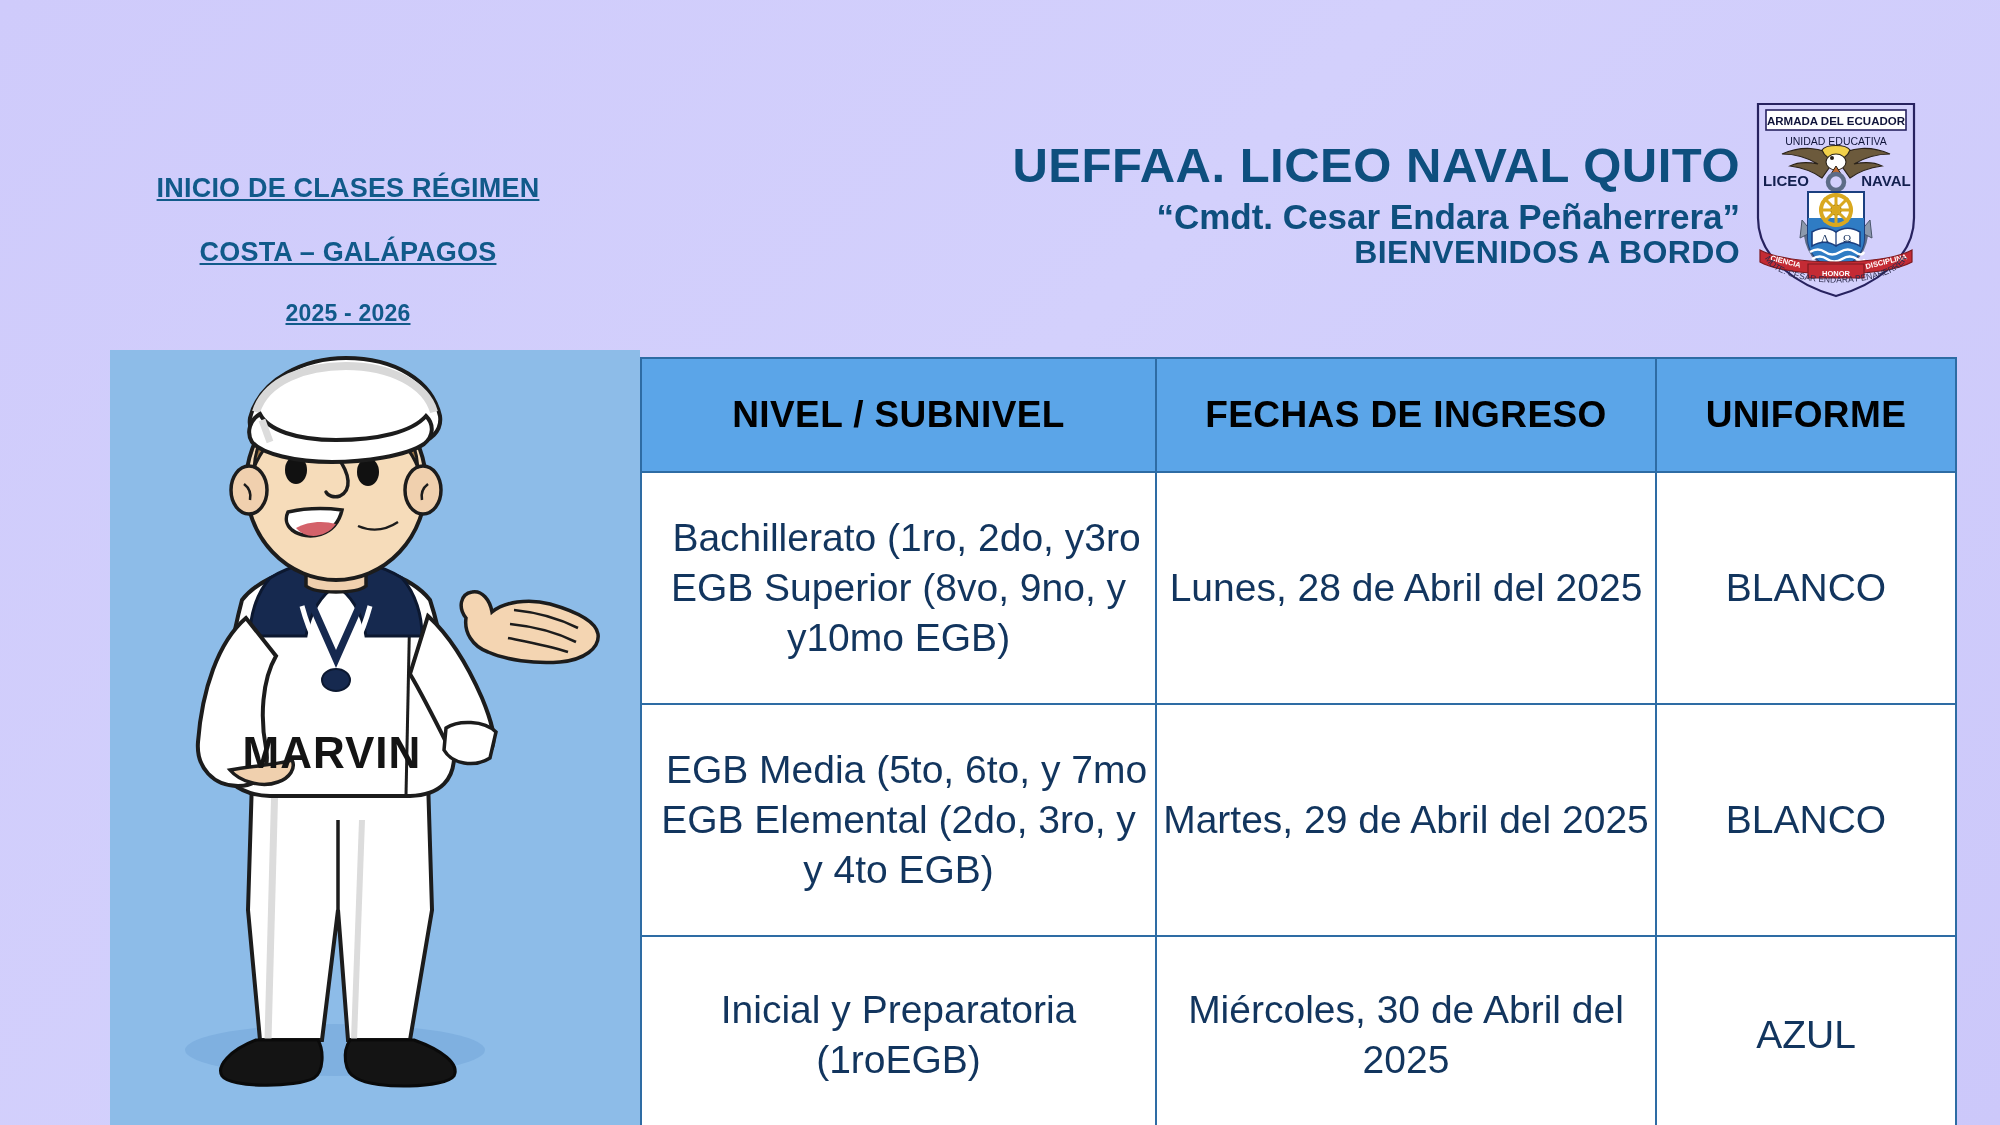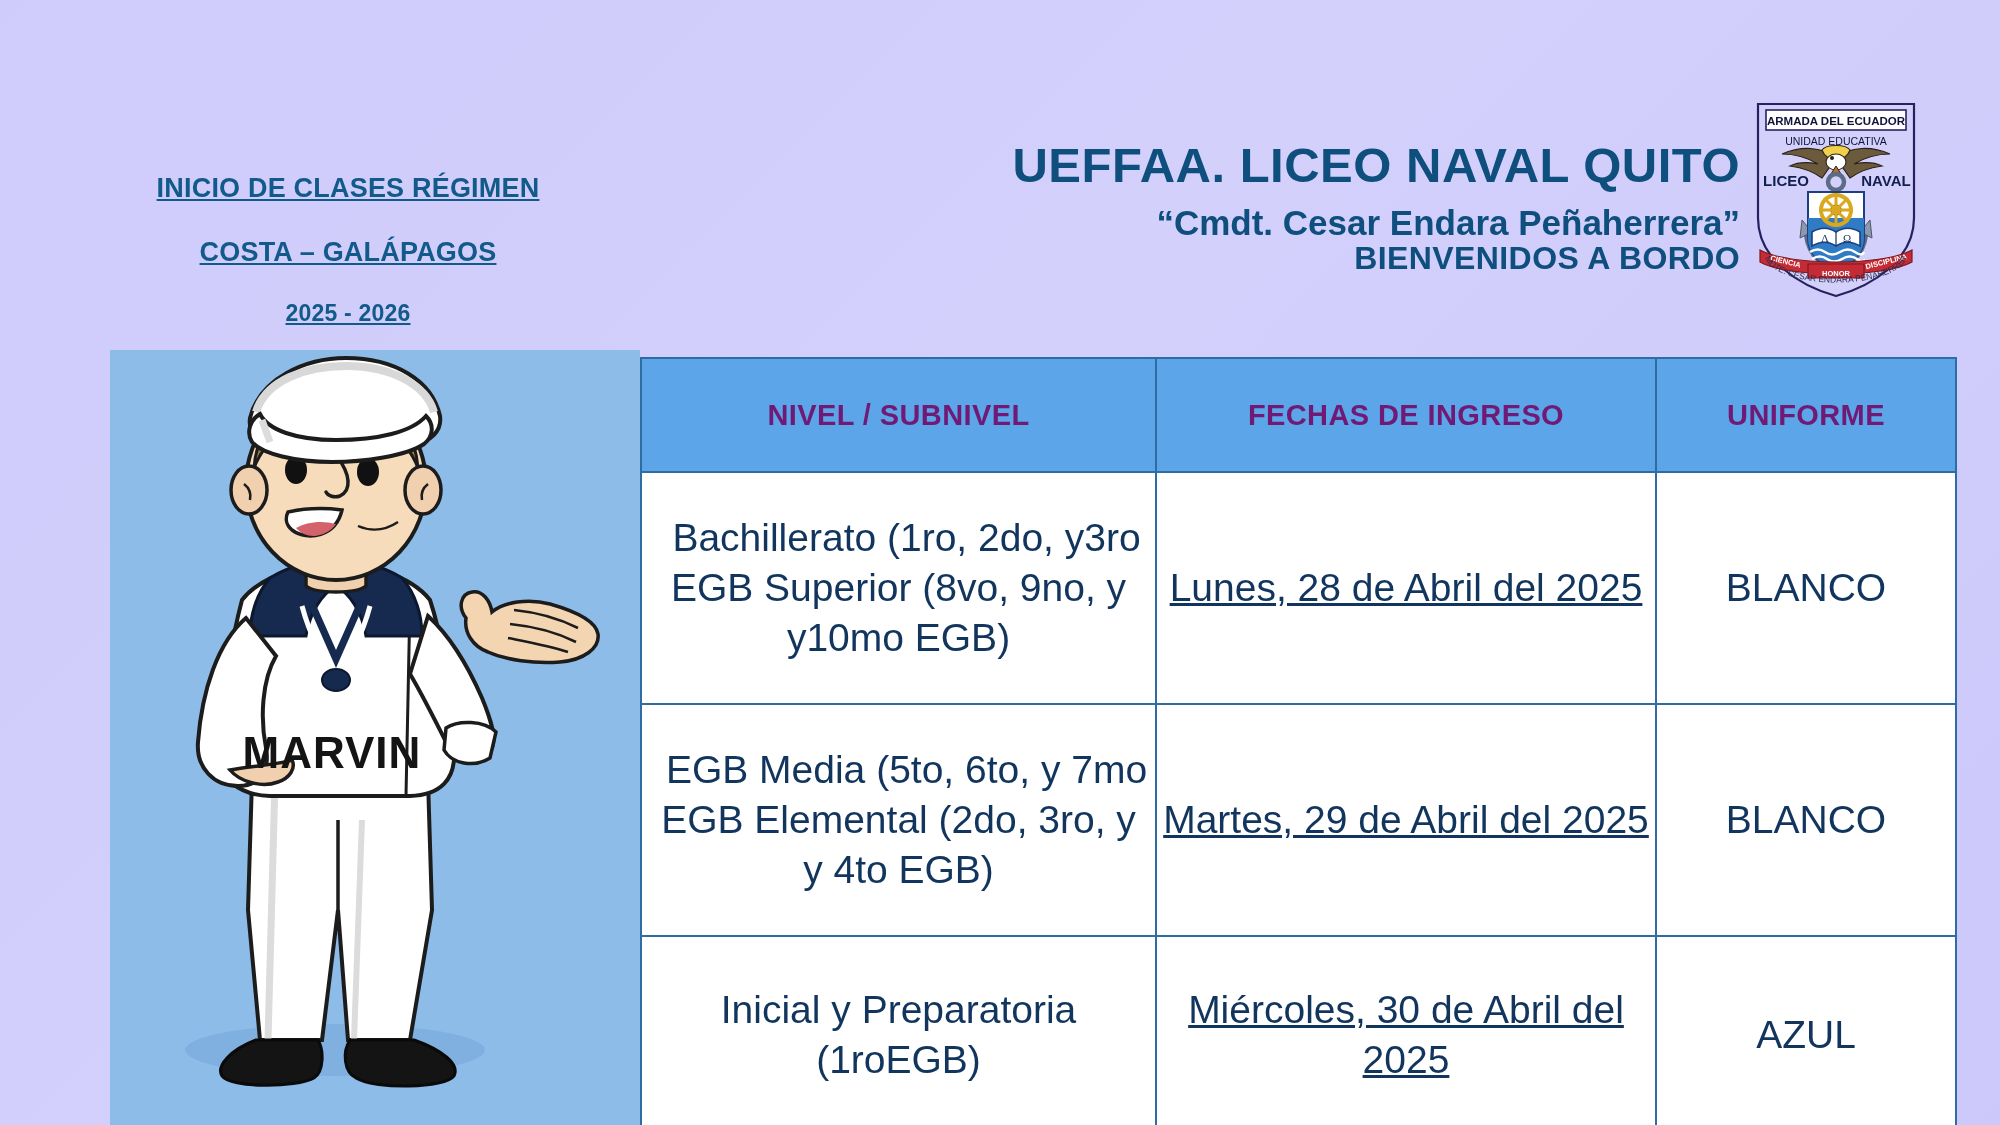--- a/index.html
+++ b/index.html
@@ -49,21 +49,21 @@
   .title-main {
     font-size: 49px;
     font-weight: bold;
     line-height: 1.05;
     letter-spacing: .5px;
   }
   .title-sub1 {
     font-size: 35px;
     font-weight: bold;
     line-height: 1.05;
-    margin-top: 14px;
+    margin-top: 8px;
   }
   .title-sub2 {
     font-size: 32px;
     font-weight: bold;
     line-height: 1.05;
     margin-top: 0;
     letter-spacing: .4px;
   }
 
   
@@ -100,24 +100,24 @@
   .sched-table td {
     border: 2px solid #2e6ca4;
     color: #12355e;
     text-align: center;
     vertical-align: middle;
     padding: 0;
   }
   .sched-table thead th {
     background: #5ba5e8;
     height: 112px;
-    font-size: 29px;
+    font-size: 37px;
     font-weight: bold;
     letter-spacing: .4px;
-    color: #701a75;
+    color: #000000;
   }
   .sched-table tbody td {
     background: #ffffff;
     font-size: 39px;
     line-height: 1.28;
     font-weight: normal;
   }
   .col-nivel   { width: 515px; }
   .col-fechas  { width: 500px; }
   .col-unif    { width: 300px; }
@@ -131,21 +131,21 @@
     width: 100%;
   }
   .cell-nivel .overflow-line {
     position: relative;
     left: 8px;
   }
   .row-h1 td { height: 230px; margin-top: 11px; }
   .row-h2 td { height: 230px; }
   .row-h3 td { height: 196px; }
 
-  .dates-cell { padding: 0 16px; text-decoration: underline; }
+  .dates-cell { padding: 0 16px; }
   .unif-cell  { font-size: 40px; }
 </style>
 </head>
 <body>
 
 <div id="poster">
 
   <div class="left-heading">
     <div class="lh-line1">INICIO DE CLASES RÉGIMEN</div>
     <div class="lh-line2">COSTA – GALÁPAGOS</div>

